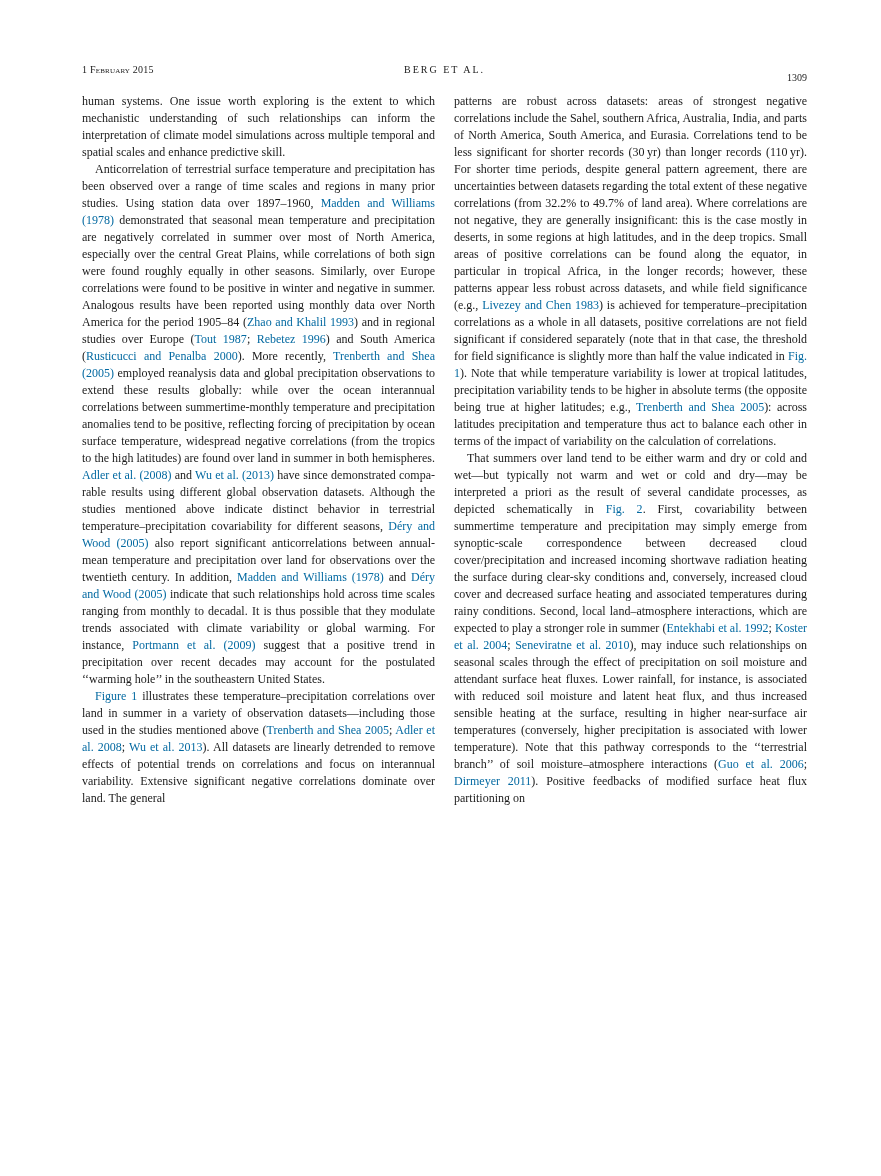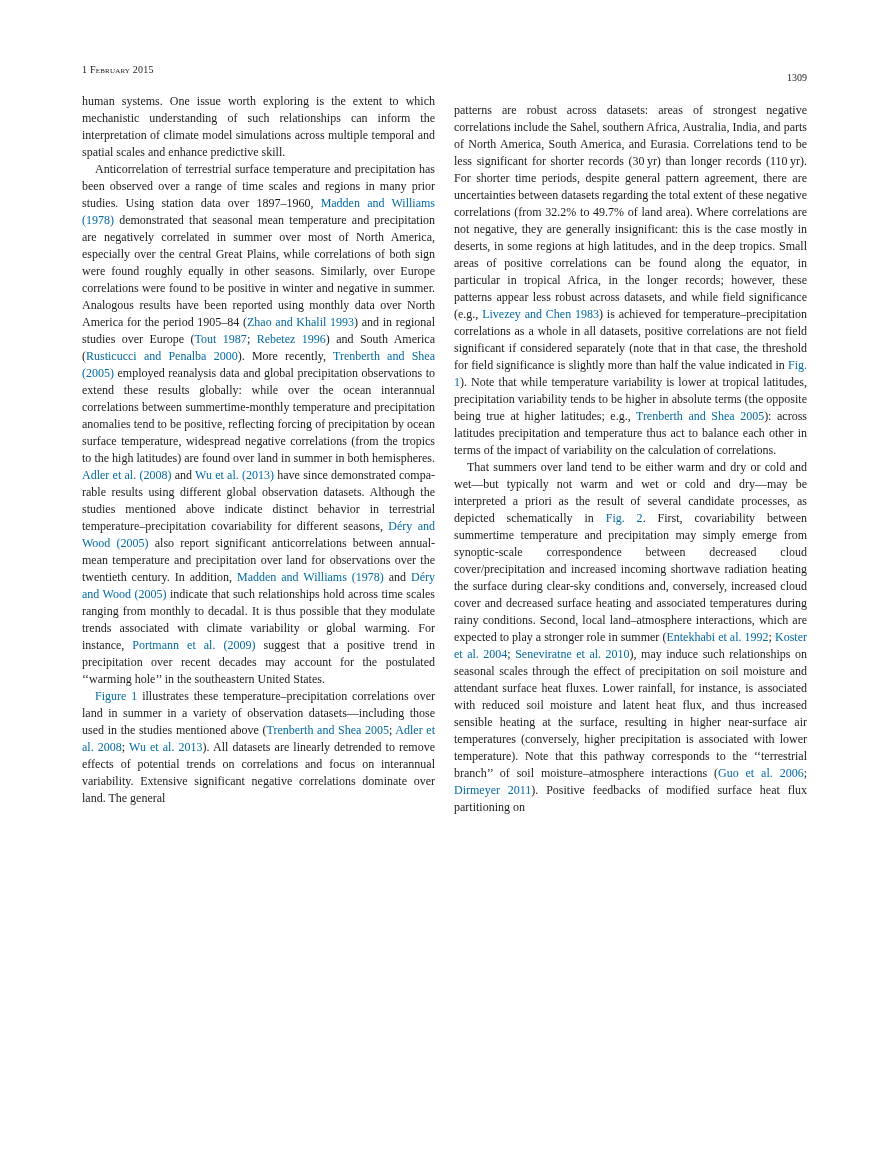--- a/index.html
+++ b/index.html
@@ -14,30 +14,31 @@
   }
   .rh-left { position: absolute; left: 0; top: 0; font-variant: small-caps; letter-spacing: 0.2px; }
   .rh-center { position: absolute; left: 0; right: 0; top: 0; text-align: center; letter-spacing: 2px; }
   .rh-right { position: absolute; right: 0; top: 8px; }
   .col {
     position: absolute; top: 93px; width: 353px;
     font-size: 12px; line-height: 17px;
     text-align: justify; hyphens: manual;
   }
   .col-left { left: 82px; }
-  .col-right { left: 454px; margin-top: 9px; }
+  .col-right { left: 454px; }
   .col p { margin: 0; }
   .col p.indent { text-indent: 13px; }
   a.cite { color: #0369a1; text-decoration: none; }
 </style>
 </head>
 <body>
 
 <div class="running-head">
   <span class="rh-left">1 February 2015</span>
+  <span class="rh-center">BERG ET AL.</span>
   <span class="rh-right">1309</span>
 </div>
 
 <div class="col col-left">
   <p><span>human systems. One issue worth exploring is the extent to which mechanistic understanding of such relation­ships can inform the interpretation of climate model simulations across multiple temporal and spatial scales and enhance predictive skill.</span></p>
   <p class="indent"><span>Anticorrelation of terrestrial surface temperature and precipitation has been observed over a range of time scales and regions in many prior studies. Using station data over 1897–1960, </span><a class="cite">Madden and Williams (1978)</a><span> demonstrated that seasonal mean temperature and precipitation are negatively correlated in summer over most of North America, especially over the central Great Plains, while correlations of both sign were found roughly equally in other seasons. Similarly, over Europe correlations were found to be positive in winter and negative in summer. Analogous results have been re­ported using monthly data over North America for the period 1905–84 (</span><a class="cite">Zhao and Khalil 1993</a><span>) and in regional studies over Europe (</span><a class="cite">Tout 1987</a><span>; </span><a class="cite">Rebetez 1996</a><span>) and South America (</span><a class="cite">Rusticucci and Penalba 2000</a><span>). More recently, </span><a class="cite">Trenberth and Shea (2005)</a><span> employed re­analysis data and global precipitation observations to extend these results globally: while over the ocean in­terannual correlations between summertime-monthly temperature and precipitation anomalies tend to be positive, reflecting forcing of precipitation by ocean surface temperature, widespread negative correlations (from the tropics to the high latitudes) are found over land in summer in both hemispheres. </span><a class="cite">Adler et al. (2008)</a><span> and </span><a class="cite">Wu et al. (2013)</a><span> have since demonstrated compa­rable results using different global observation datasets. Although the studies mentioned above indicate distinct behavior in terrestrial temperature–precipitation co­variability for different seasons, </span><a class="cite">Déry and Wood (2005)</a><span> also report significant anticorrelations between annual-mean temperature and precipitation over land for ob­servations over the twentieth century. In addition, </span><a class="cite">Madden and Williams (1978)</a><span> and </span><a class="cite">Déry and Wood (2005)</a><span> indicate that such relationships hold across time scales ranging from monthly to decadal. It is thus possible that they modulate trends associated with climate variability or global warming. For instance, </span><a class="cite">Portmann et al. (2009)</a><span> suggest that a positive trend in precipitation over recent decades may account for the postulated ‘‘warming hole’’ in the southeastern United States.</span></p>
   <p class="indent"><a class="cite">Figure 1</a><span> illustrates these temperature–precipitation correlations over land in summer in a variety of obser­vation datasets—including those used in the studies mentioned above (</span><a class="cite">Trenberth and Shea 2005</a><span>; </span><a class="cite">Adler et al. 2008</a><span>; </span><a class="cite">Wu et al. 2013</a><span>). All datasets are linearly detrended to remove effects of potential trends on correlations and focus on interannual variability. Extensive significant negative correlations dominate over land. The general</span></p>
 </div>
 
 <div class="col col-right">

